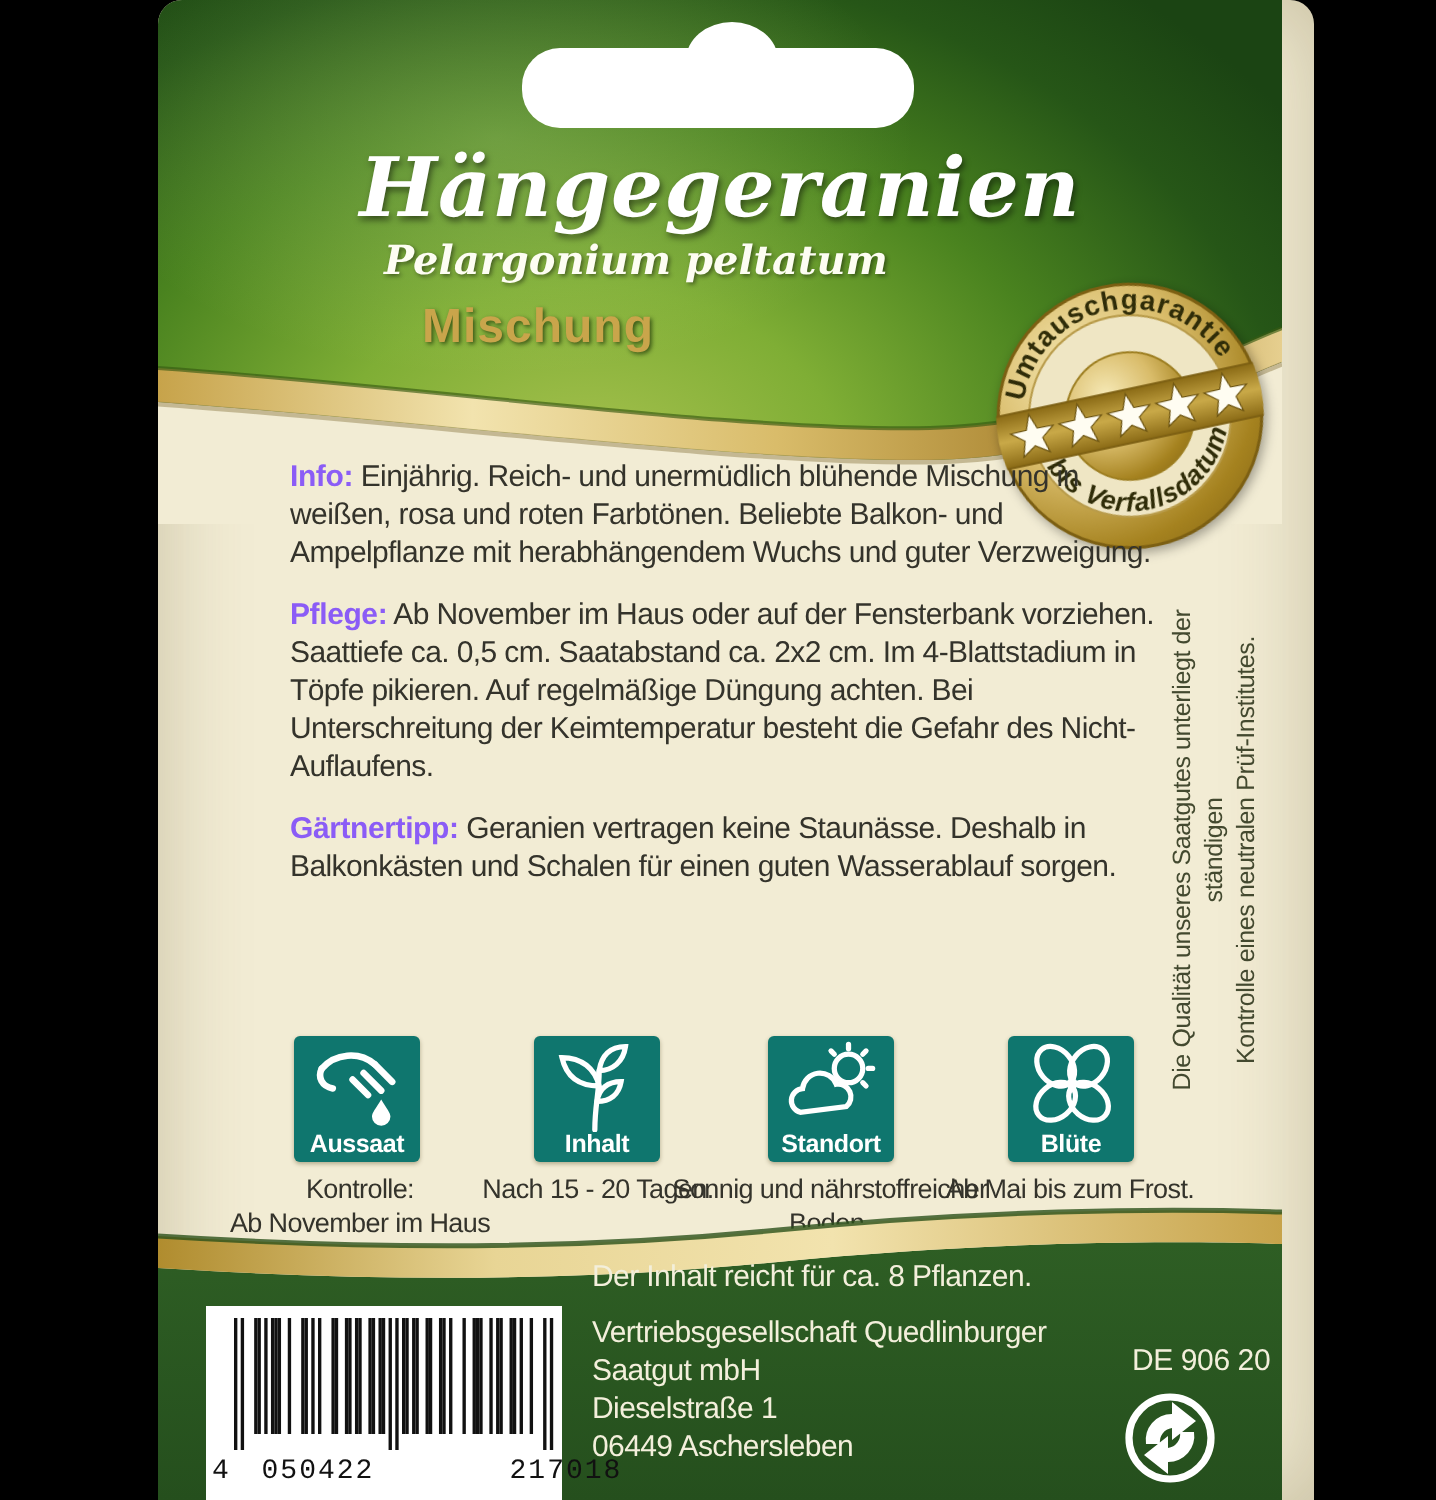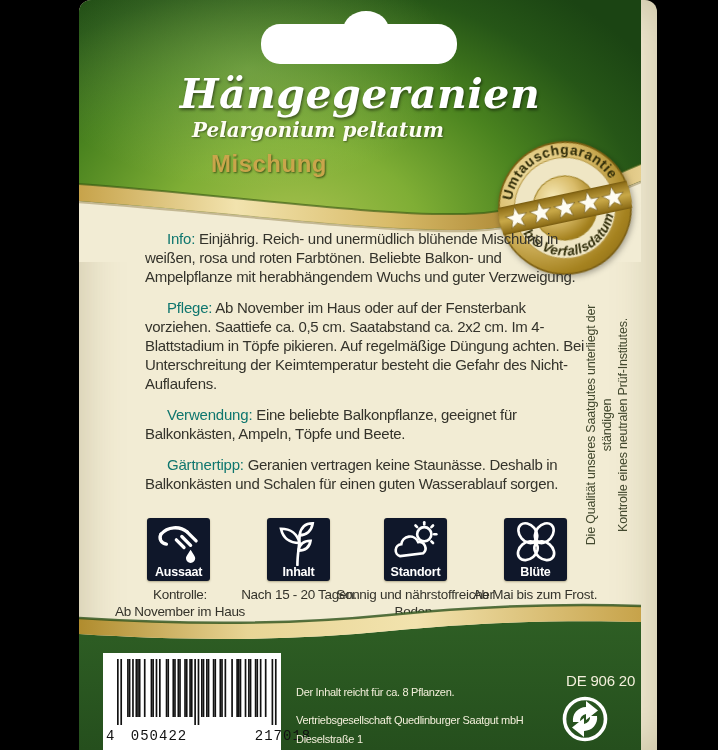--- a/index.html
+++ b/index.html
@@ -40,29 +40,29 @@
   .seal{
     position:absolute;left:416px;top:138px;width:140px;height:140px;
     transform:rotate(-12deg);filter:drop-shadow(1px 2px 3px rgba(0,0,0,.35));
   }
   
   .content{
     position:absolute;left:66px;top:229px;width:442px;
     color:#34332b;font-size:15px;line-height:19px;letter-spacing:-.3px;
   }
   .content p{margin:0 0 12px 0;}
-  .lbl{font-weight:normal;color:#0f766e;letter-spacing:-.2px;margin-left:22px;}
+  .lbl{font-weight:bold;color:#8b5cf6;letter-spacing:-.2px;}
   .quality-note{
     position:absolute;left:382px;top:407px;width:280px;height:36px;
     transform:rotate(-90deg);text-align:center;
     font-size:12.5px;line-height:16px;color:#43492f;letter-spacing:-.2px;
   }
   
   .tile{
-    position:absolute;top:518px;width:63px;height:63px;background:#0f172a;
+    position:absolute;top:518px;width:63px;height:63px;background:#0f766e;
     border-radius:3px;box-shadow:0 1px 2px rgba(60,50,10,.35);
   }
   .tile svg{position:absolute;left:7px;top:2px;}
   .tile .tile-label{
     position:absolute;left:0;bottom:2px;width:100%;text-align:center;
     color:#fff;font-weight:bold;font-size:12.5px;letter-spacing:-.2px;
   }
   .caption{
     position:absolute;top:586px;width:190px;text-align:center;
     font-size:13.5px;line-height:17px;color:#34332b;letter-spacing:-.3px;
@@ -72,22 +72,22 @@
   .barcode-box{position:absolute;left:24px;top:653px;width:178px;height:97px;background:#fff;}
   .barcode-box svg{position:absolute;left:0;top:0;}
   .ean-digits span{
     position:absolute;bottom:6px;font-family:"Liberation Mono",monospace;
     font-size:14px;color:#111;
   }
   .d-first{left:3px;}
   .d-g1{left:25px;width:62px;text-align:center;letter-spacing:1px;}
   .d-g2{left:103px;width:62px;text-align:center;letter-spacing:1px;margin-left:46px;}
   .addr{
-    position:absolute;left:217px;top:683px;width:270px;
-    color:#f3efdb;font-size:11px;line-height:19px;letter-spacing:-.3px;
+    position:absolute;left:217px;top:629px;width:270px;
+    color:#f3efdb;font-size:15px;line-height:19px;letter-spacing:-.3px;
   }
   .addr .gap{margin-bottom:9px;}
   .de-code{position:absolute;left:487px;top:672px;color:#f3efdb;font-size:15px;letter-spacing:-.2px;}
   .green-dot{position:absolute;left:482px;top:695px;width:48px;height:48px;}
 </style>
 </head>
 <body>
 
 <div class="packet">
 
@@ -152,21 +152,20 @@
       <textPath href="#sealTopArc" startOffset="50%" text-anchor="middle">Umtauschgarantie</textPath>
     </text>
     <text font-family="Liberation Sans, sans-serif" font-size="13" font-weight="bold" font-style="italic" fill="#2f2c08" letter-spacing="0.4">
       <textPath href="#sealBottomArc" startOffset="50%" text-anchor="middle">bis Verfallsdatum</textPath>
     </text>
   </svg>
 
   <div class="content">
     <p><span class="lbl">Info:</span><span> Einjährig. Reich- und unermüdlich blühende Mischung in weißen, rosa und roten Farbtönen. Beliebte Balkon- und Ampelpflanze mit herabhängendem Wuchs und guter Verzweigung.</span></p>
     <p><span class="lbl">Pflege:</span><span> Ab November im Haus oder auf der Fensterbank vorziehen. Saattiefe ca. 0,5 cm. Saatabstand ca. 2x2 cm. Im 4-Blattstadium in Töpfe pikieren. Auf regelmäßige Düngung achten. Bei Unterschreitung der Keimtemperatur besteht die Gefahr des Nicht-Auflaufens.</span></p>
-    <p><span class="lbl">Verwendung:</span><span> Eine beliebte Balkonpflanze, geeignet für Balkonkästen, Ampeln, Töpfe und Beete.</span></p>
     <p><span class="lbl">Gärtnertipp:</span><span> Geranien vertragen keine Staunässe. Deshalb in Balkonkästen und Schalen für einen guten Wasserablauf sorgen.</span></p>
   </div>
 
   <div class="quality-note">
     <div>Die Qualität unseres Saatgutes unterliegt der ständigen</div>
     <div>Kontrolle eines neutralen Prüf-Institutes.</div>
   </div>
 
   <div class="tile" style="left:68px">
     <svg width="49" height="44" viewBox="0 0 44 40">
@@ -307,20 +306,21 @@
       <span class="d-first">4</span>
       <span class="d-g1">050422</span>
       <span class="d-g2">217018</span>
     </div>
   </div>
 
   <div class="addr">
     <div class="gap">Der Inhalt reicht für ca. 8 Pflanzen.</div>
     <div>Vertriebsgesellschaft Quedlinburger Saatgut mbH</div>
     <div>Dieselstraße 1</div>
+    <div>06449 Aschersleben</div>
 
   </div>
 
   <div class="de-code">DE 906 20</div>
 
   <svg class="green-dot" viewBox="0 0 48 48">
     <circle cx="24" cy="24" r="20.5" fill="none" stroke="#fff" stroke-width="3.6"></circle>
     <path d="M12,27 A13,13 0 0 1 25,12 L25,6 L37,15.5 L25,25 L25,19 A7,7 0 0 0 19,27 Z" fill="#fff"></path>
     <path d="M36,21 A13,13 0 0 1 23,36 L23,42 L11,32.5 L23,23 L23,29 A7,7 0 0 0 29,21 Z" fill="#fff"></path>
   </svg>

